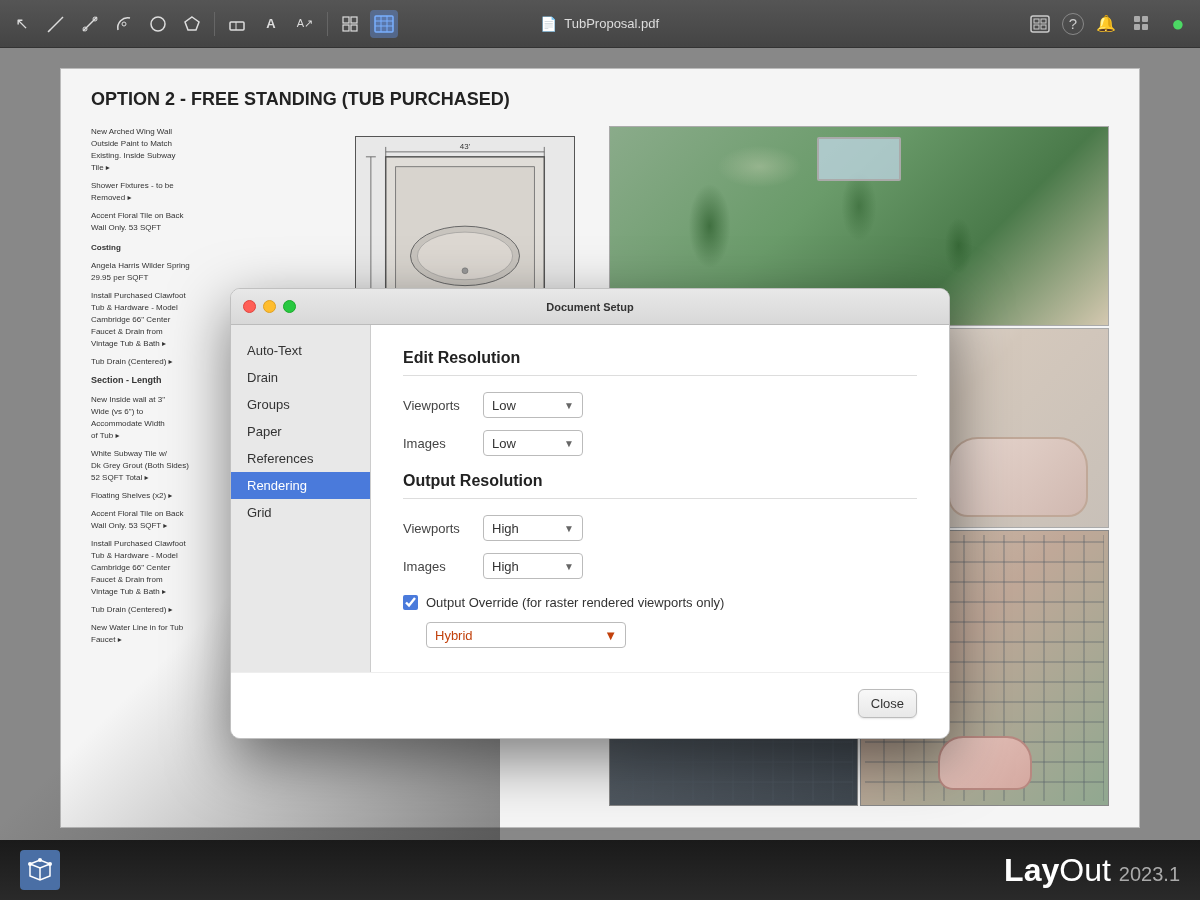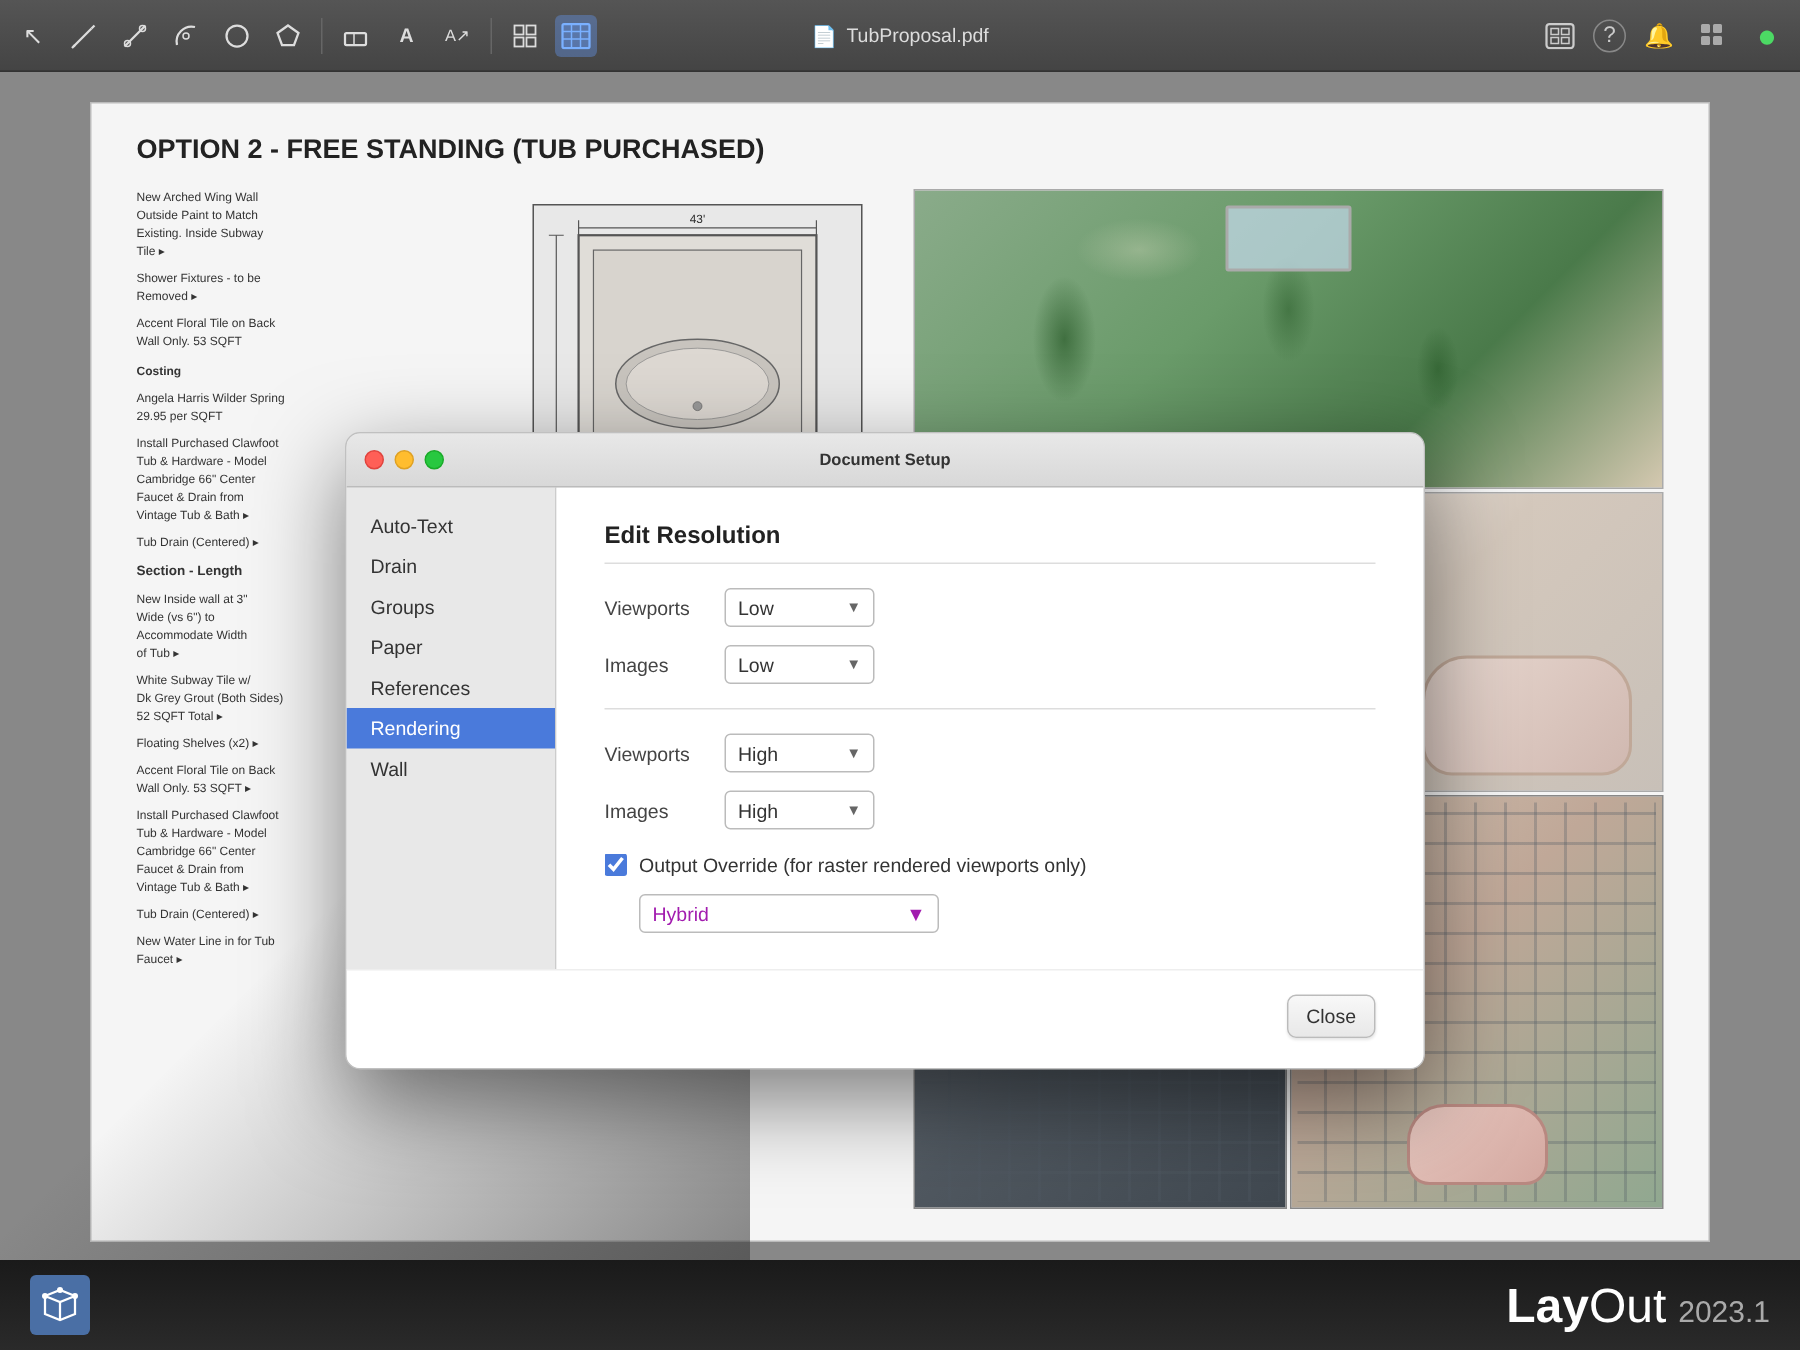--- a/index.html
+++ b/index.html
@@ -470,21 +470,21 @@
     .hybrid-row {
       margin-left: 23px;
     }
     .hybrid-select {
       width: 200px;
       height: 26px;
       background: white;
       border: 1px solid #bbb;
       border-radius: 4px;
       font-size: 13px;
-      color: #a21caf;
+      color: #c2410c;
       padding: 0 8px;
       display: flex;
       align-items: center;
       justify-content: space-between;
       cursor: pointer;
     }
 
     .dialog-footer {
       padding: 16px 32px 20px;
       background: white;
@@ -702,21 +702,21 @@
 
       <div class="dialog-body">
 
         <div class="dialog-sidebar">
           <div class="dialog-nav-item">Auto-Text</div>
           <div class="dialog-nav-item">Drain</div>
           <div class="dialog-nav-item">Groups</div>
           <div class="dialog-nav-item">Paper</div>
           <div class="dialog-nav-item">References</div>
           <div class="dialog-nav-item active">Rendering</div>
-          <div class="dialog-nav-item">Wall</div>
+          <div class="dialog-nav-item">Grid</div>
         </div>
 
         <div class="dialog-content">
 
           <div>
             <div class="section-title">Edit Resolution</div>
             <div class="section-divider"></div>
 
             <div class="form-row">
               <div class="form-label">Viewports</div>
@@ -729,20 +729,21 @@
             <div class="form-row">
               <div class="form-label">Images</div>
               <div class="form-select">
                 <span>Low</span>
                 <span class="chevron">▼</span>
               </div>
             </div>
           </div>
 
           <div class="output-section">
+            <div class="section-title">Output Resolution</div>
             <div class="section-divider"></div>
 
             <div class="form-row">
               <div class="form-label">Viewports</div>
               <div class="form-select">
                 <span>High</span>
                 <span class="chevron">▼</span>
               </div>
             </div>
 

